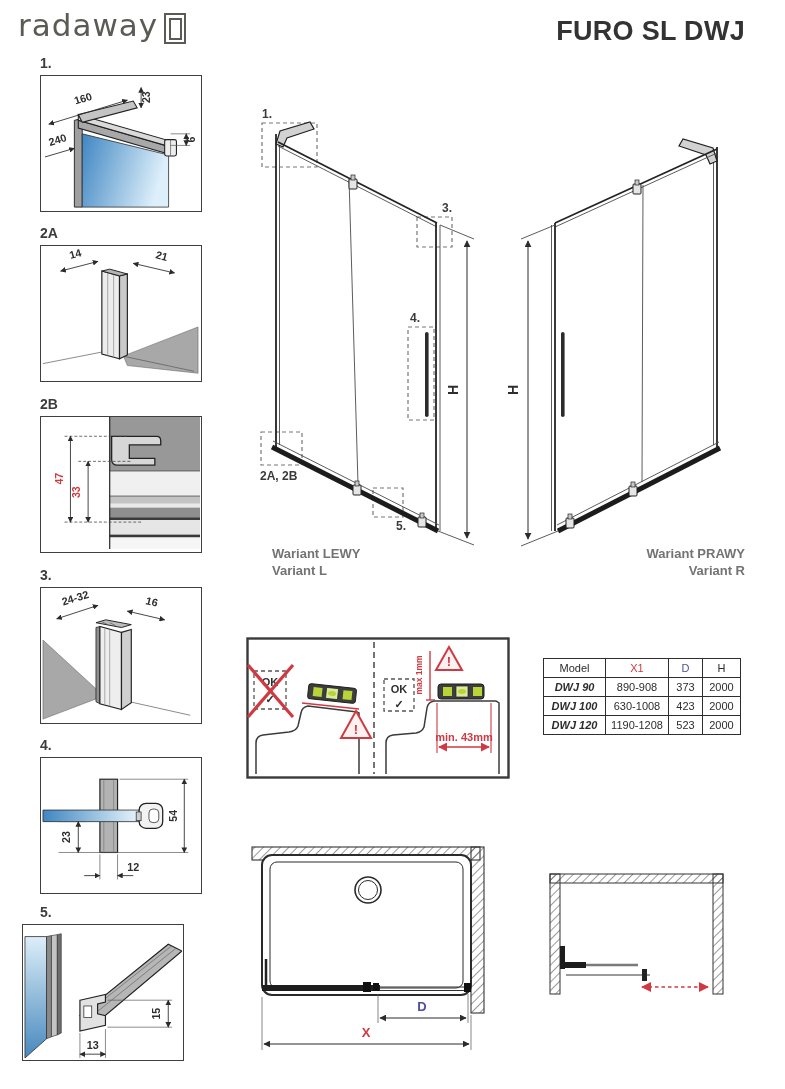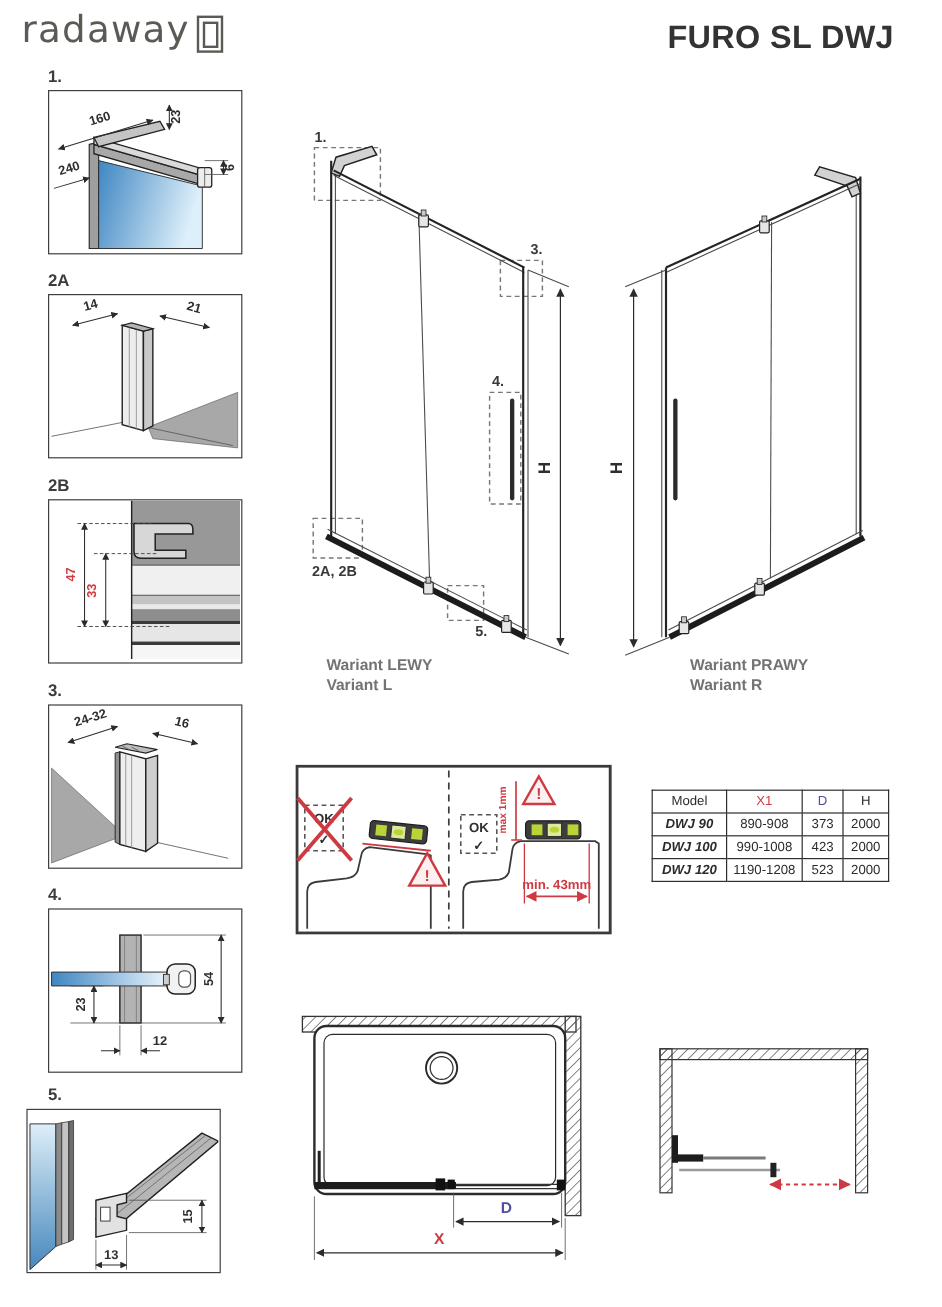--- a/index.html
+++ b/index.html
@@ -297,23 +297,23 @@
     <line x1="215" y1="320" x2="53" y2="403" stroke="#1c1c1c" stroke-width="5"></line>
     <line x1="214" y1="314" x2="52" y2="397" class="e1"></line>
     <use href="#clB" x="132" y="56"></use>
     <use href="#clB" x="65" y="390"></use>
     <use href="#clB" x="128" y="358"></use>
     <line x1="50" y1="97" x2="16" y2="111" class="e1"></line>
     <line x1="53" y1="403" x2="16" y2="418" class="e1"></line>
     <line x1="23" y1="113" x2="23" y2="411" class="edim" marker-start="url(#mk8)" marker-end="url(#mk8)"></line>
     <text class="t14 anc" transform="rotate(-90 13 262)" x="13" y="262">H</text>
   </svg>
-  <div class="abs caption" style="left:575px;top:545px;width:170px;">
+  <div class="abs caption" style="left:575px;top:545px;width:170px;text-align:right">
     <div>Wariant PRAWY</div>
-    <div>Wariant R</div>
+    <div>Variant R</div>
   </div>
 
   <svg class="abs" style="left:246px;top:637px" width="264" height="142" viewBox="0 0 264 142">
     <defs>
       <marker id="mk9" viewBox="0 0 10 10" refX="9" refY="5" markerWidth="6" markerHeight="6" orient="auto-start-reverse">
           <path d="M0,0 L10,5 L0,10 Z" fill="#cf3a42"></path>
         </marker>
     </defs>
     <rect x="1.5" y="1.5" width="261" height="139" fill="none" stroke="#3a3a3a" stroke-width="2.4"></rect>
     <line x1="128" y1="5" x2="128" y2="137" stroke="#3a3a3a" stroke-width="1.4" stroke-dasharray="6 4"></line>
@@ -370,21 +370,21 @@
       <th>H</th>
     </tr>
     <tr>
       <td class="model">DWJ 90</td>
       <td>890-908</td>
       <td>373</td>
       <td>2000</td>
     </tr>
     <tr>
       <td class="model">DWJ 100</td>
-      <td>990-1008</td>
+      <td>630-1008</td>
       <td>423</td>
       <td>2000</td>
     </tr>
     <tr>
       <td class="model">DWJ 120</td>
       <td>1190-1208</td>
       <td>523</td>
       <td>2000</td>
     </tr>
   </tbody>

